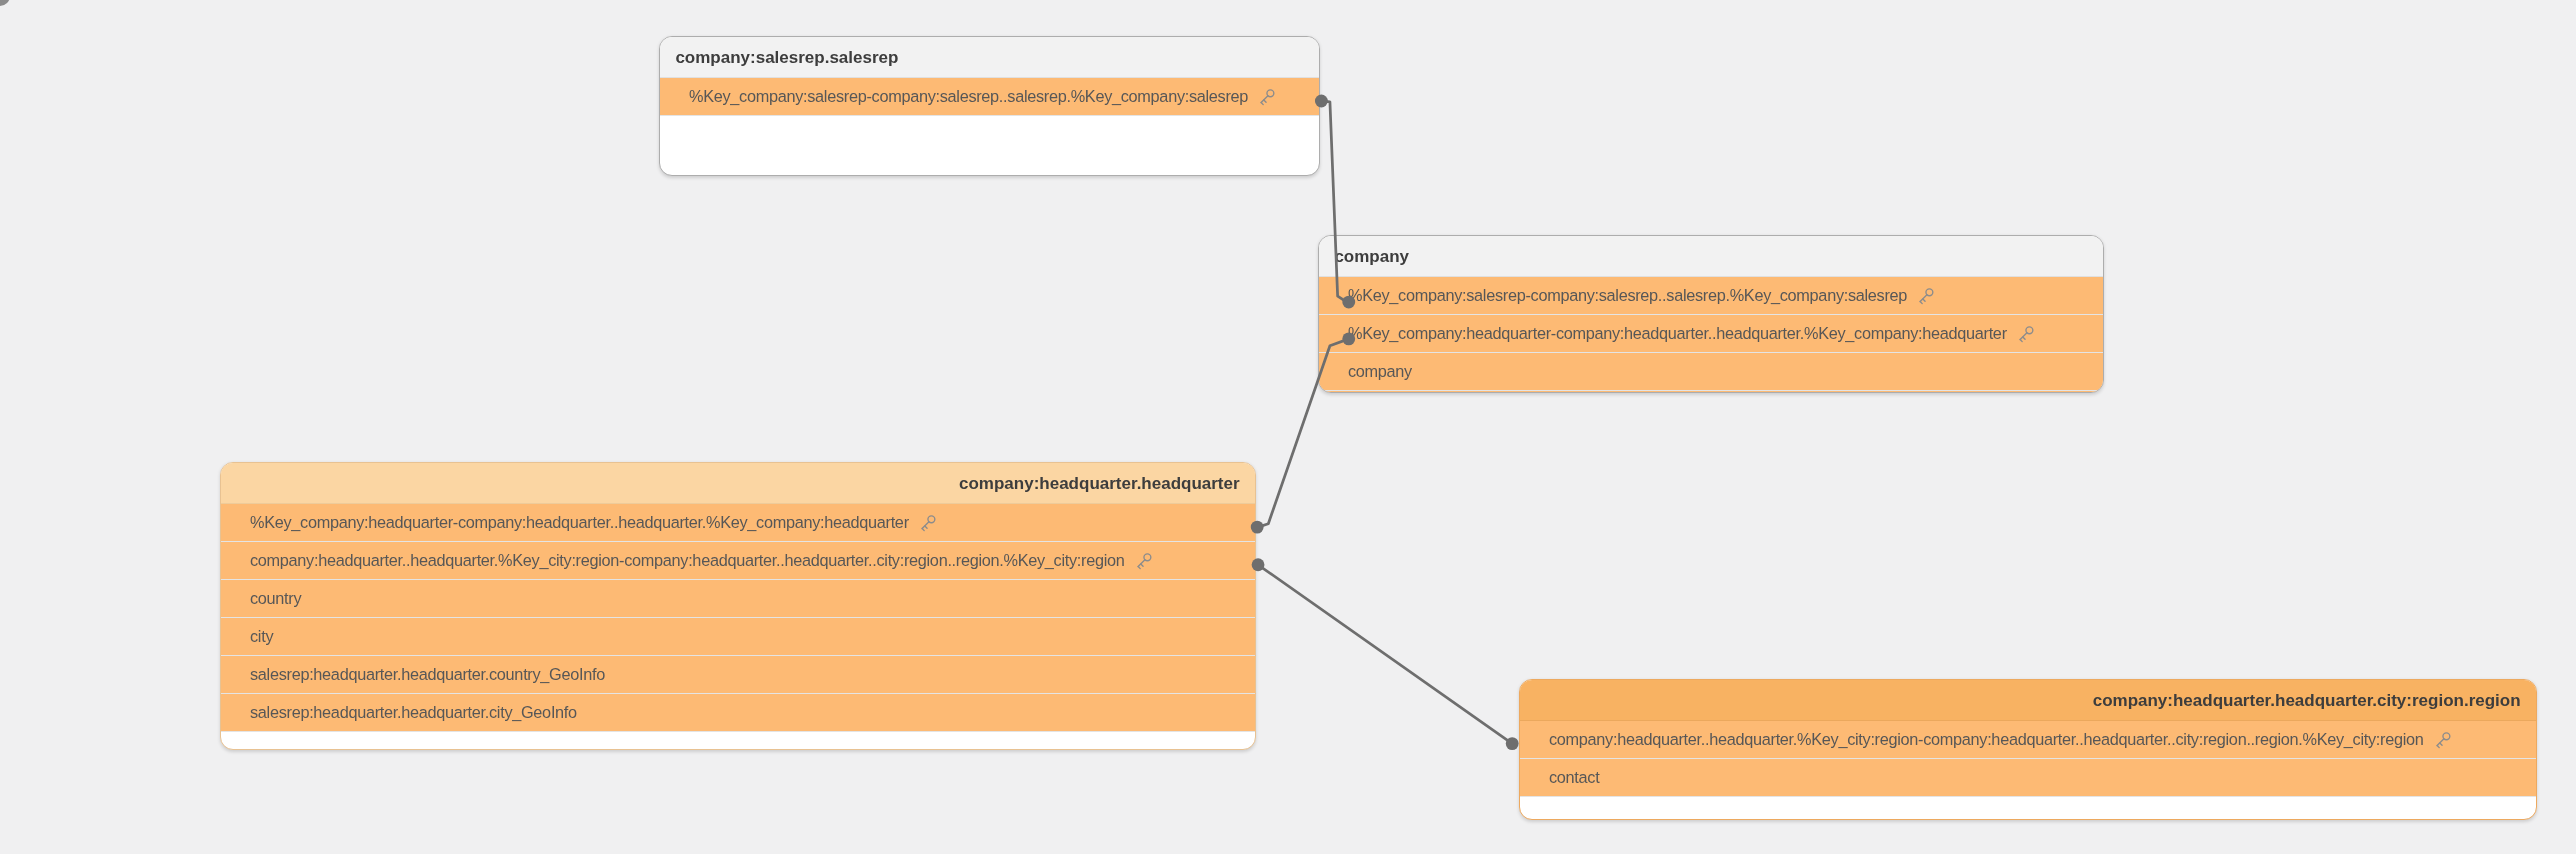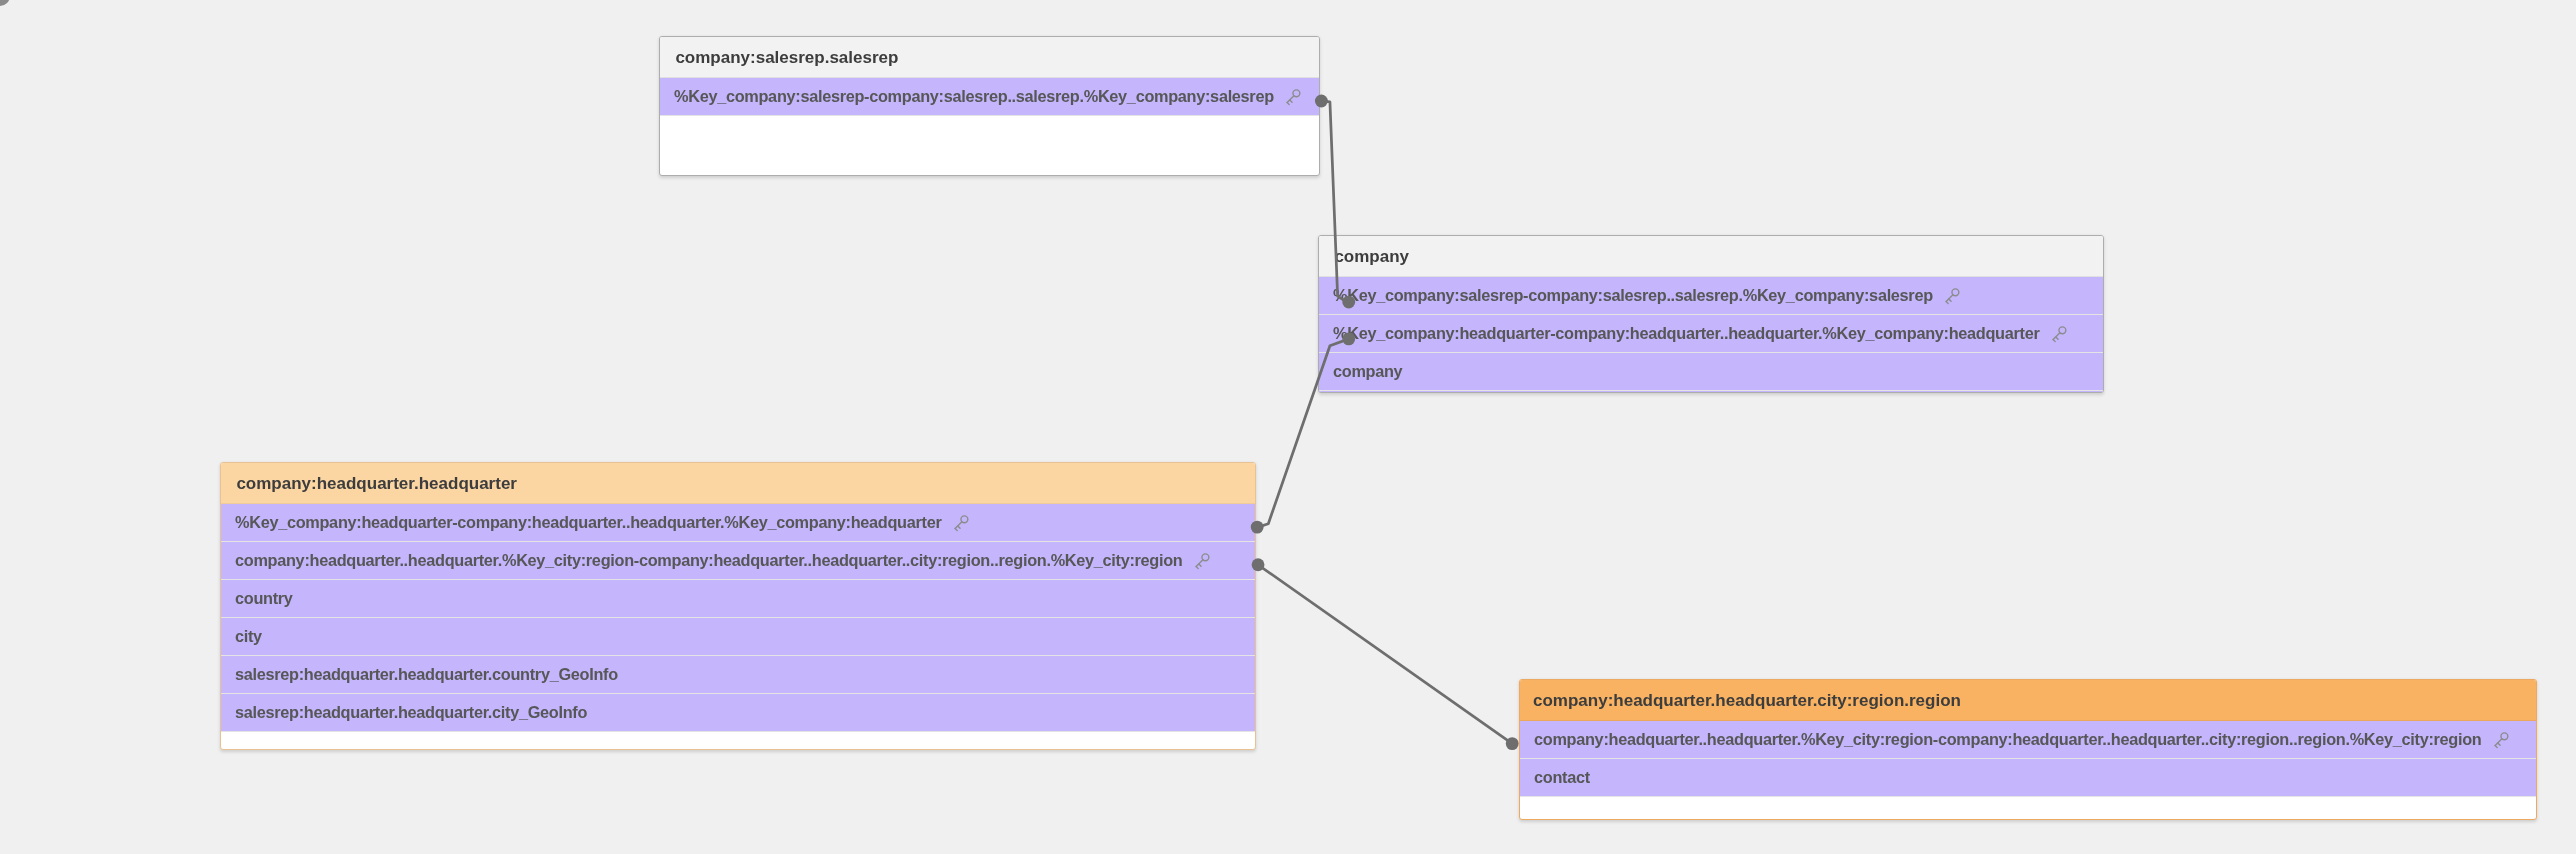--- a/index.html
+++ b/index.html
@@ -42,52 +42,51 @@
     stroke-linejoin: round;
     stroke-linecap: round;
   }
   svg.connections circle { fill: #6e6e6e; }
 
   
   .dm-table {
     position: absolute;
     background: #ffffff;
     border: 0.9px solid #adadad;
-    border-radius: 3px;
+    border-radius: 13px;
     box-shadow: 0 1.7px 3.4px rgba(0,0,0,0.14);
     box-sizing: border-box;
     overflow: hidden;
     z-index: 2;
   }
-  .dm-table.highlight { border-color: #e2b172; }
+  .dm-table.highlight { border-color: #e2b172; text-align: right; }
   .dm-header {
     height: 41px;
     line-height: 41px;
     padding: 0 15.4px;
     font-size: 17px;
     font-weight: bold;
     color: #3d3d3d;
     white-space: nowrap;
     overflow: hidden;
     background: #f2f2f2;
     border-bottom: 0.9px solid #e0e0e0;
     box-sizing: border-box;
   }
   .dm-table.highlight .dm-header { border-bottom: 0.9px solid rgba(0,0,0,0.05); }
   .trow {
     height: 38px;
     box-sizing: border-box;
     border-bottom: 0.9px solid #e4e4e4;
     display: flex;
     align-items: center;
-    padding: 0 12px 0 14px;
+    padding: 0 12px 0 29px;
     white-space: nowrap;
     overflow: hidden;
-    background: #c4b5fd;
-    font-weight: bold;
+    background: #fdba74;
   }
   .field-label {
     font-size: 16.3px;
     letter-spacing: -0.3px;
     color: #575757;
   }
   .key-icon {
     display: inline-flex;
     margin-left: 9.4px;
     flex: 0 0 auto;

